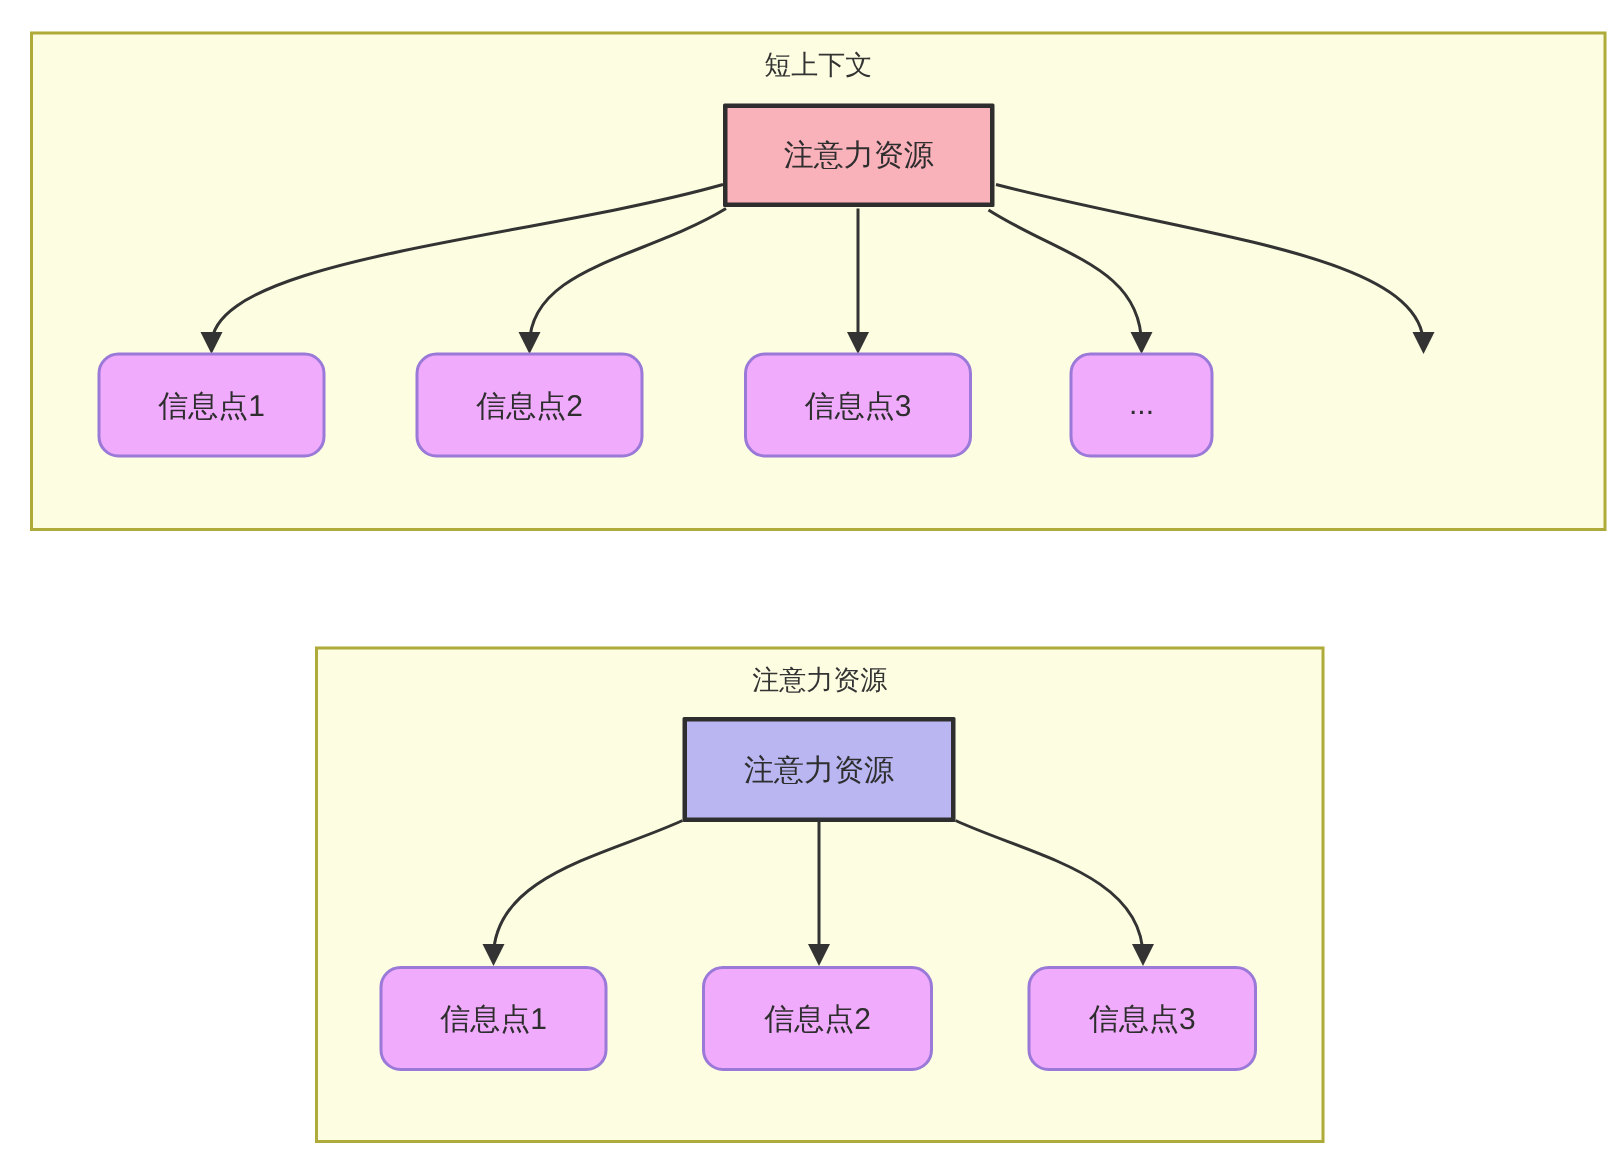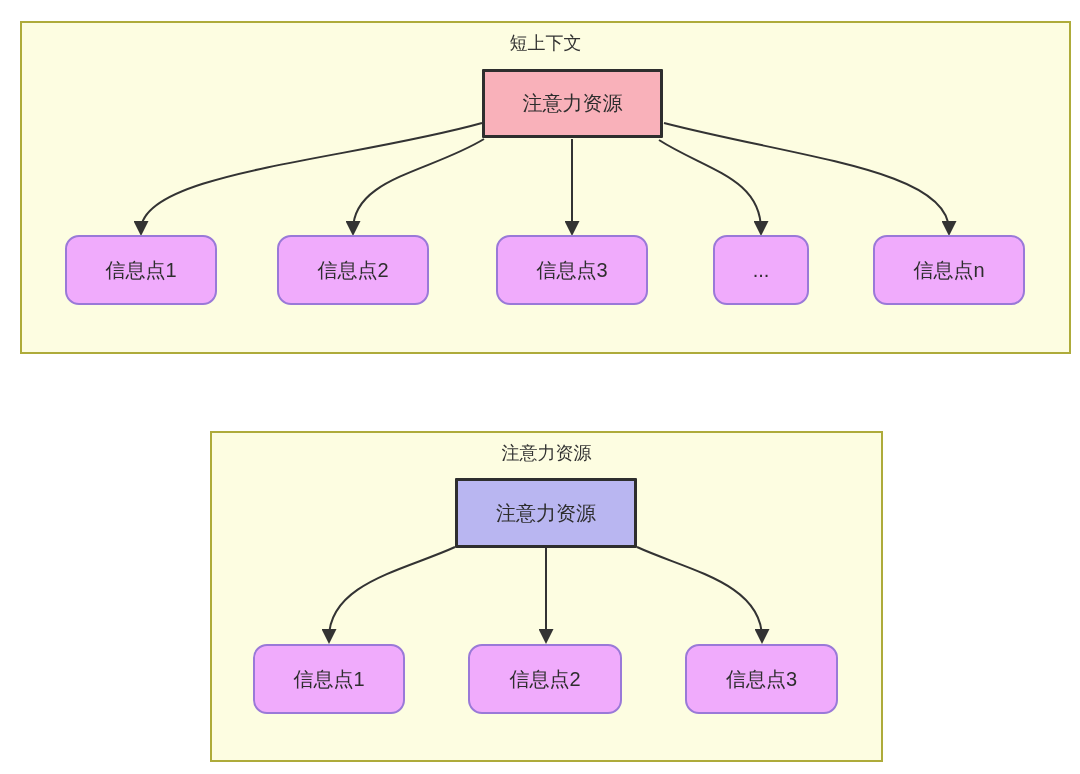--- a/index.html
+++ b/index.html
@@ -112,23 +112,20 @@
   </div>
   <div class="node target t-l2">
     <span>信息点2</span>
   </div>
   <div class="node target t-l3">
     <span>信息点3</span>
   </div>
   <div class="node target t-l4">
     <span>...</span>
   </div>
-  <div class="node target t-l5">
-    <span>信息点n</span>
-  </div>
 
   <div class="node source source-short">
     <span>注意力资源</span>
   </div>
   <div class="node target t-s1">
     <span>信息点1</span>
   </div>
   <div class="node target t-s2">
     <span>信息点2</span>
   </div>

